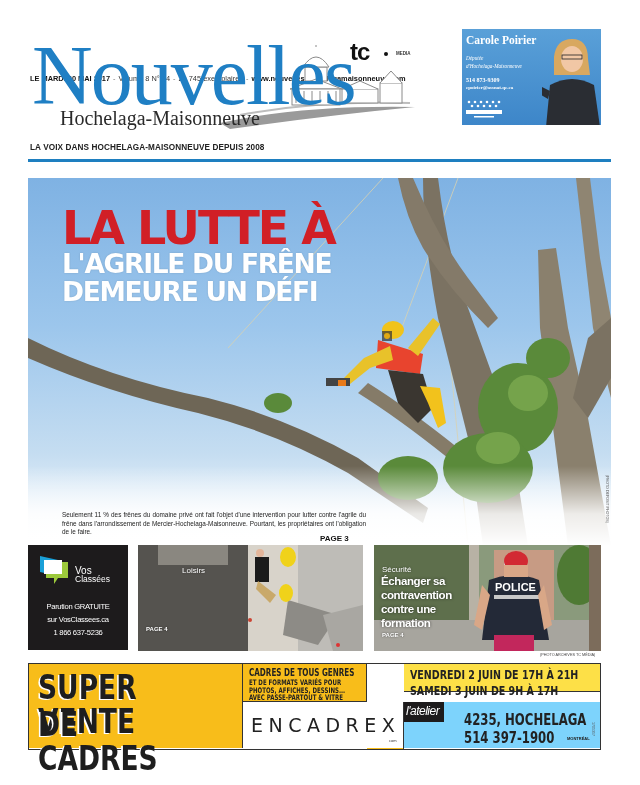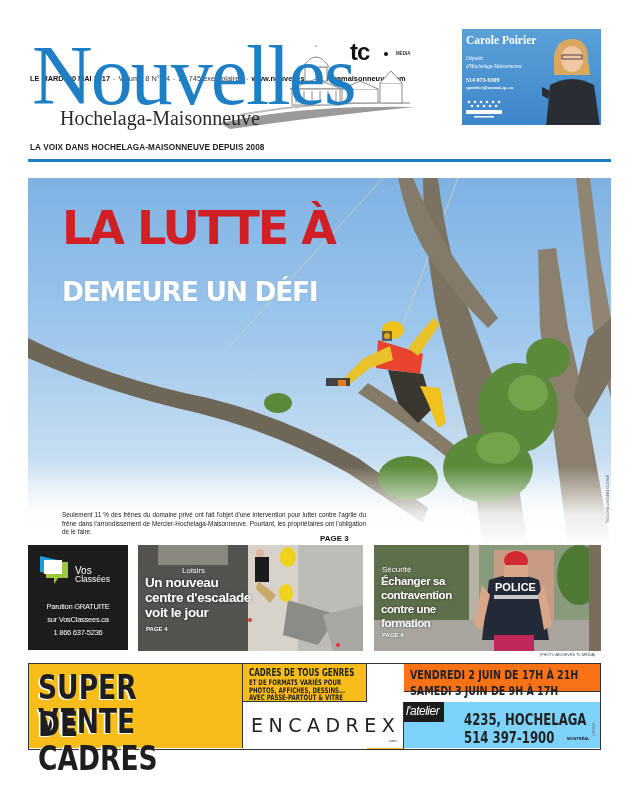--- a/index.html
+++ b/index.html
@@ -57,21 +57,21 @@
   .photo-credit-police { position: absolute; left: 540px; top: 653px; font-size: 3.8px; color: #444; }
 
   
   .ad-frame { position: absolute; left: 28px; top: 663px; width: 573px; height: 87px; border: 1.5px solid #333; background: #fff; }
   .ad-left { position: absolute; left: 0; top: 0; width: 214px; height: 84px; background: #f8bd1a; border-right: 1.5px solid #333; }
   .ad-left .big { position: absolute; left: 9px; font-family: "DejaVu Sans", sans-serif; font-weight: bold; font-size: 34px; line-height: 34px; color: #1e1e1e; transform: scaleX(0.78); transform-origin: left; letter-spacing: 0; text-shadow: -2px 1px 0 #ffffff; }
   .ad-mid-top { position: absolute; left: 214px; top: 0; width: 124px; height: 38px; background: #f8bd1a; border-right: 1.5px solid #333; border-bottom: 1.5px solid #333; }
   .ad-mid-top .t { position: absolute; left: 6px; font-family: "DejaVu Sans", sans-serif; font-weight: bold; color: #222; transform: scaleX(0.72); transform-origin: left; white-space: nowrap; }
   .ad-toile { position: absolute; left: 338px; top: 0; width: 37px; height: 38px; background: #f8bd1a; border-right: 1.5px solid #333; border-bottom: 1.5px solid #333; margin-top: 48px; }
   .ad-toile .t { position: absolute; left: 0; width: 37px; text-align: center; font-family: "DejaVu Sans", sans-serif; font-weight: bold; color: #222; }
-  .ad-dates { position: absolute; left: 375px; top: 0; width: 196px; height: 28px; background: #f97316; border-bottom: 1.5px solid #333; }
+  .ad-dates { position: absolute; left: 375px; top: 0; width: 196px; height: 28px; background: #fde047; border-bottom: 1.5px solid #333; }
   .ad-dates .t { position: absolute; left: 6px; font-family: "DejaVu Sans", sans-serif; font-weight: bold; font-size: 12.2px; color: #222; transform: scaleX(0.78); transform-origin: left; white-space: nowrap; }
   .ad-encadrex { position: absolute; left: 214px; top: 38px; width: 161px; height: 46px; border-right: 1.5px solid #333; background: #fff; }
   .ad-encadrex .logo { position: absolute; left: 8px; top: 12px; font-family: "DejaVu Sans", sans-serif; font-size: 19px; letter-spacing: 5.5px; color: #222; font-weight: normal; }
   .ad-encadrex .com { position: absolute; left: 146px; top: 36px; font-size: 4px; color: #333; }
   .ad-atelier { position: absolute; left: 375px; top: 38px; width: 196px; height: 46px; background: #7dd3fc; }
   .ad-atelier .tag { position: absolute; left: 0; top: 0; width: 40px; height: 20px; background: #1d1b1c; color: #fff; font-style: italic; font-size: 12px; padding: 2px 0 0 2px; letter-spacing: -0.5px; }
   .ad-atelier .addr { position: absolute; left: 60px; top: 9px; font-family: "DejaVu Sans", sans-serif; font-weight: bold; font-size: 15px; color: #222; transform: scaleX(0.78); transform-origin: left; white-space: nowrap; }
   .ad-atelier .phone { position: absolute; left: 60px; top: 27px; font-family: "DejaVu Sans", sans-serif; font-weight: bold; font-size: 15px; color: #222; transform: scaleX(0.78); transform-origin: left; white-space: nowrap; }
   .ad-atelier .city { position: absolute; left: 163px; top: 34px; font-size: 4px; font-weight: bold; color: #222; }
   .ad-atelier .code { position: absolute; left: 187px; top: 20px; font-size: 3.6px; color: #555; writing-mode: vertical-rl; }
@@ -184,20 +184,21 @@
       <path d="M392 208 L 412 210 L 418 245 L 410 250 L 400 225 Z" fill="#f2c21c"></path>
       <ellipse cx="365" cy="152" rx="11" ry="9" fill="#f0c31b"></ellipse>
       <rect x="354" y="153" width="10" height="10" fill="#333" opacity="0.7"></rect>
       <circle cx="359" cy="158" r="3" fill="#e1a914"></circle>
       <rect x="298" y="200" width="24" height="8" fill="#444"></rect>
       <rect x="310" y="202" width="8" height="6" fill="#e87a1a"></rect>
     </g>
   </svg>
   <div class="fade"></div>
   <div class="headline-1">LA LUTTE À</div>
+  <div class="headline-2">L'AGRILE DU FRÊNE</div>
   <div class="headline-3">DEMEURE UN DÉFI</div>
   <div class="hero-caption">Seulement 11 % des frênes du domaine privé ont fait l'objet d'une intervention pour lutter contre l'agrile du frêne dans l'arrondissement de Mercier-Hochelaga-Maisonneuve. Pourtant, les propriétaires ont l'obligation de le faire.</div>
   <div class="hero-page">PAGE 3</div>
 </div>
 <div class="photo-credit-hero">(PHOTO DEPOSIT PHOTOS)</div>
 
 <div class="vos">
   <svg viewBox="0 0 34 34">
     <path d="M2 4 L 20 8 L 20 24 L 2 20 Z" fill="#1aa0d8"></path>
     <path d="M8 10 L 30 10 L 30 26 L 20 26 L 16 32 L 16 26 L 8 26 Z" fill="#9cc93b"></path>
@@ -221,25 +222,20 @@
     <path d="M185 70 L 225 60 L 225 106 L 195 106 Z" fill="#a9a7a2"></path>
     <ellipse cx="150" cy="12" rx="8" ry="10" fill="#f0d21a"></ellipse>
     <ellipse cx="148" cy="48" rx="7" ry="9" fill="#f0d21a"></ellipse>
     <rect x="117" y="12" width="14" height="25" fill="#1b1b1b"></rect>
     <circle cx="122" cy="8" r="4" fill="#e3b59a"></circle>
     <path d="M120 36 L 138 50 L 132 58 L 118 44 Z" fill="#c9a96a"></path>
     <circle cx="200" cy="100" r="2" fill="#d33"></circle>
     <circle cx="112" cy="75" r="2" fill="#c43"></circle>
   </svg>
   <div class="kicker" style="left:8px; top:21px;padding-left:36px;">Loisirs</div>
-  <div class="title" style="left:7px; top:30px; font-size:13.5px; line-height:15px;">
-    <div>Un nouveau</div>
-    <div>centre d'escalade</div>
-    <div>voit le jour</div>
-  </div>
   <div class="page" style="left:8px; top:81px;">PAGE 4</div>
 </div>
 
 <div class="teaser" style="left:374px; width:227px;">
   <svg width="227" height="106" viewBox="0 0 227 106">
     <rect width="227" height="106" fill="#8a9a7c"></rect>
     <rect x="0" y="0" width="100" height="106" fill="#5e6f4c"></rect>
     <rect x="120" y="5" width="60" height="70" fill="#c79b84"></rect>
     <rect x="130" y="15" width="10" height="12" fill="#d9e4e8"></rect>
     <rect x="95" y="0" width="10" height="106" fill="#b8b2a5"></rect>

